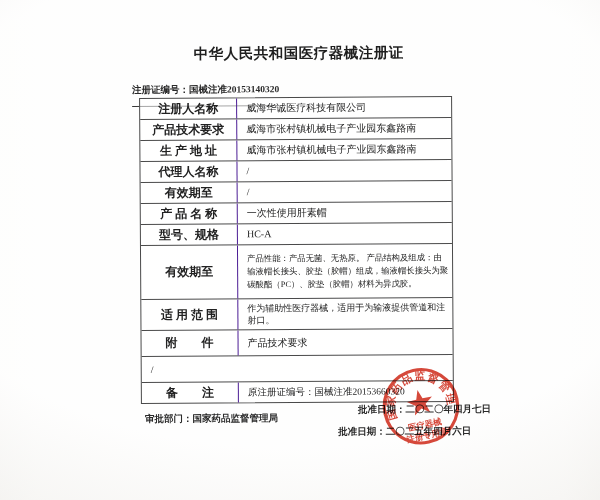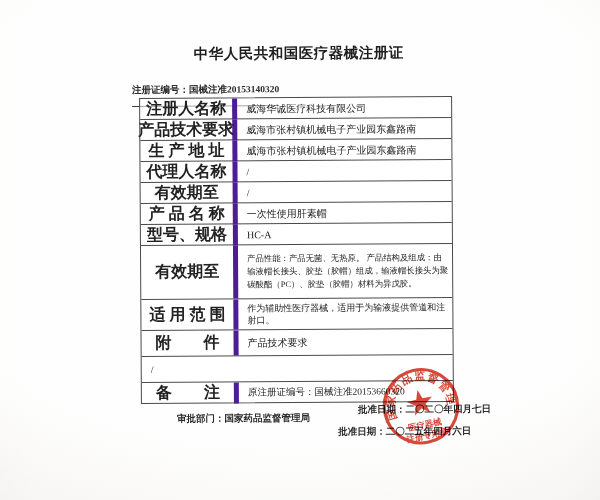--- a/index.html
+++ b/index.html
@@ -27,38 +27,38 @@
     border-bottom:1px solid #3a3a3a;padding-bottom:9px;
   }
 
   .cert-table{
     position:absolute;left:140px;top:97px;width:311px;
     border:1.2px solid #4a4a4a;background:rgba(255,255,255,0.55);
   }
   .trow{display:grid;grid-template-columns:97px 1fr;border-bottom:1px solid #4a4a4a;box-sizing:border-box;}
   .trow:last-child{border-bottom:none;}
   .tlabel{
-    border-right:5px solid #4c1d95;display:flex;align-items:center;justify-content:center;
-    font-weight:bold;font-size:16px;white-space:pre;color:#222;
+    border-right:1px solid #4c1d95;display:flex;align-items:center;justify-content:center;
+    font-weight:bold;font-size:12px;white-space:pre;color:#222;
   }
   .tvalue{
     display:flex;align-items:center;padding:1px 4px 1px 9px;
     font-size:10px;line-height:1.35;color:#232323;
   }
   .h-normal{height:21px;}
   .h-struct{height:54px;}
   .h-scope{height:31px;}
   .h-att{height:26px;}
   .h-other{height:26px;}
   .h-note{height:20px;border-bottom:none;}
   .v-struct{font-size:8.4px;line-height:1.55;padding-top:2px;padding-bottom:2px;}
   .v-scope{font-size:9px;}
   .v-note{font-size:9.5px;}
 
-  .dept-line{position:absolute;left:144px;top:412px;font-size:9.5px;font-weight:bold;color:#2a2a2a;margin-left:32px;}
+  .dept-line{position:absolute;left:144px;top:412px;font-size:9.5px;font-weight:bold;color:#2a2a2a;}
   .date-line1{position:absolute;left:337px;top:404px;font-size:9.5px;font-weight:bold;color:#2a2a2a;margin-left:20px;}
   .date-line2{position:absolute;left:337px;top:426px;font-size:9.5px;font-weight:bold;color:#2a2a2a;}
 
   .seal{
     position:absolute;left:358px;top:345px;width:124px;height:124px;
     transform:rotate(-12deg);opacity:0.88;mix-blend-mode:multiply;
   }
 </style>
 </head>
 <body>

